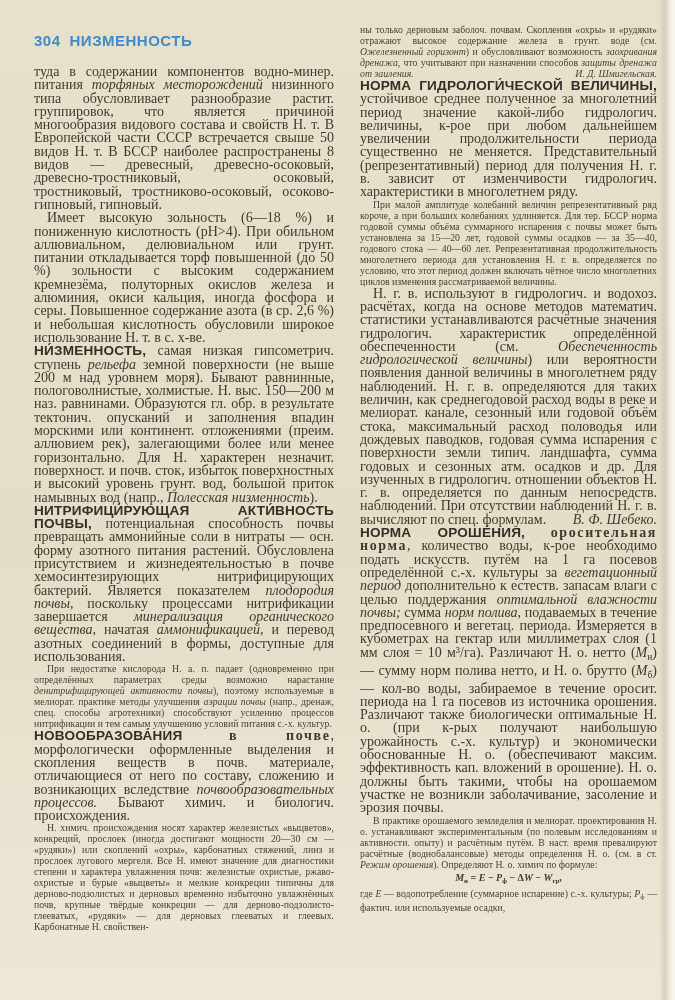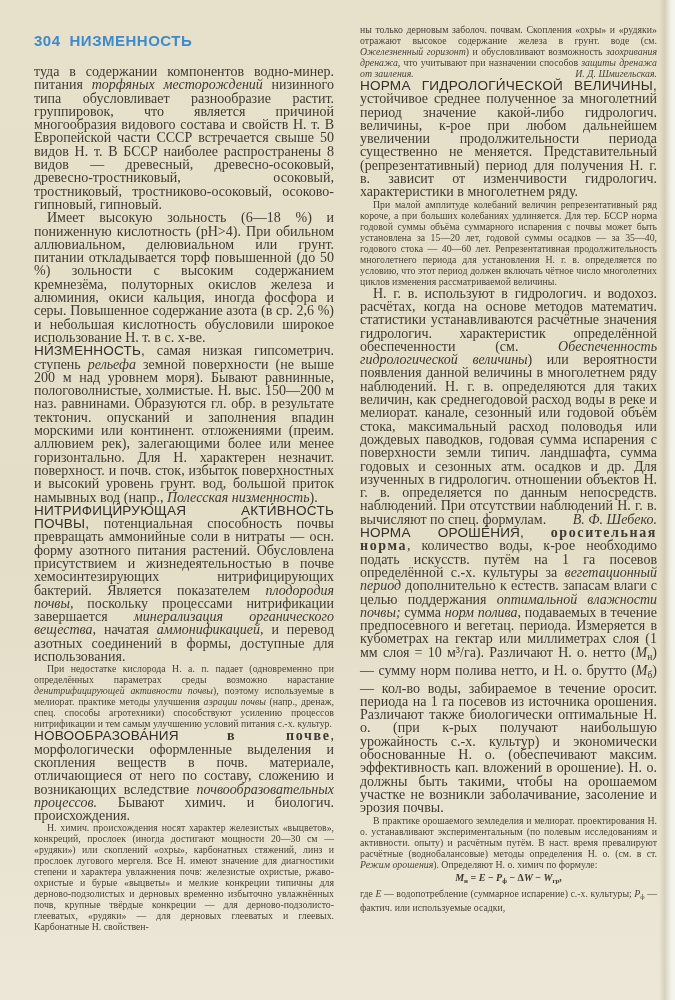--- a/index.html
+++ b/index.html
@@ -27,21 +27,21 @@
   .para{
     margin:0;text-align:justify;color:#3e3a31;
     font-size:14px;line-height:13.3px;
     overflow-wrap:break-word;
   }
   .para.ind{text-indent:13px;}
   .para.small{font-size:9.8px;line-height:11px;color:#474337;}
   .para.formula{text-align:center;text-indent:0;font-size:10px;line-height:14px;margin:1px 0;font-weight:bold;}
   .hw{
     font-family:"Liberation Sans", sans-serif;
-    font-weight:normal;font-size:.97em;letter-spacing:.2px;color:#332f28;
+    font-weight:bold;font-size:.97em;letter-spacing:.2px;color:#332f28;
   }
   .it{font-style:italic;}
   .sp{letter-spacing:1.6px;font-weight:bold;}
   .sig{float:right;font-style:italic;padding-left:8px;}
   .sb{font-size:.68em;vertical-align:-.28em;letter-spacing:0;}
 </style>
 </head>
 <body>
 
 <div class="page">

